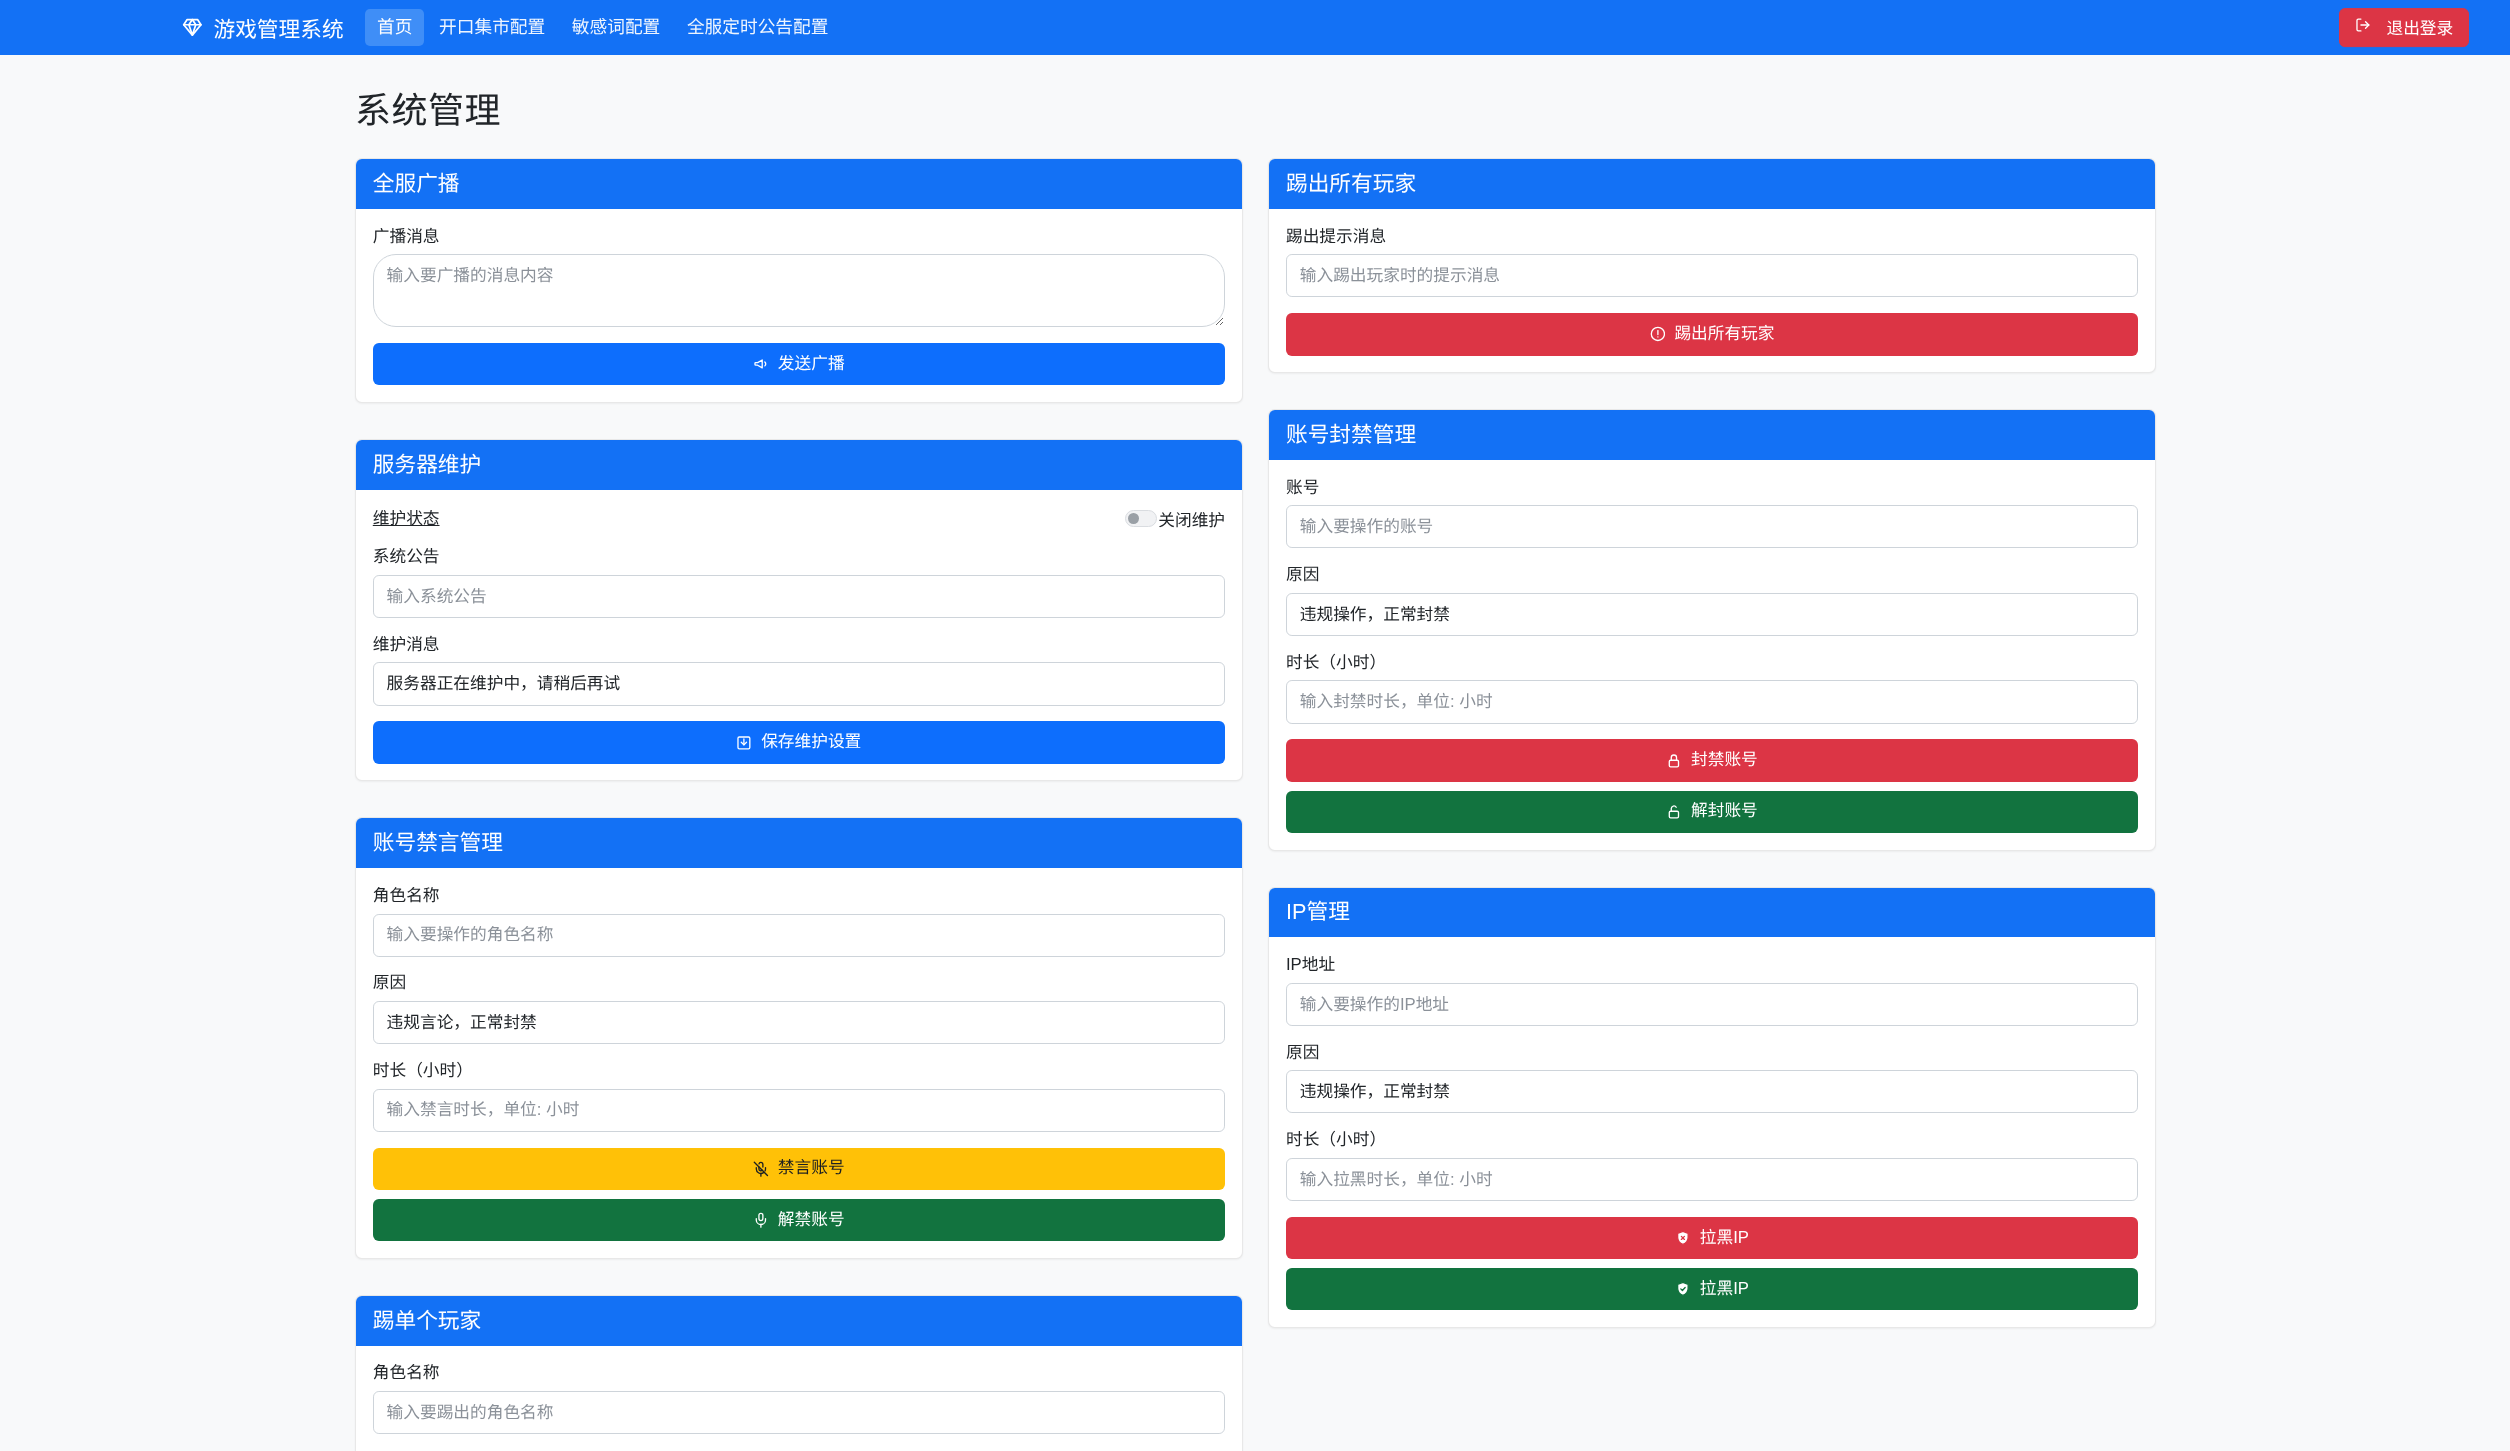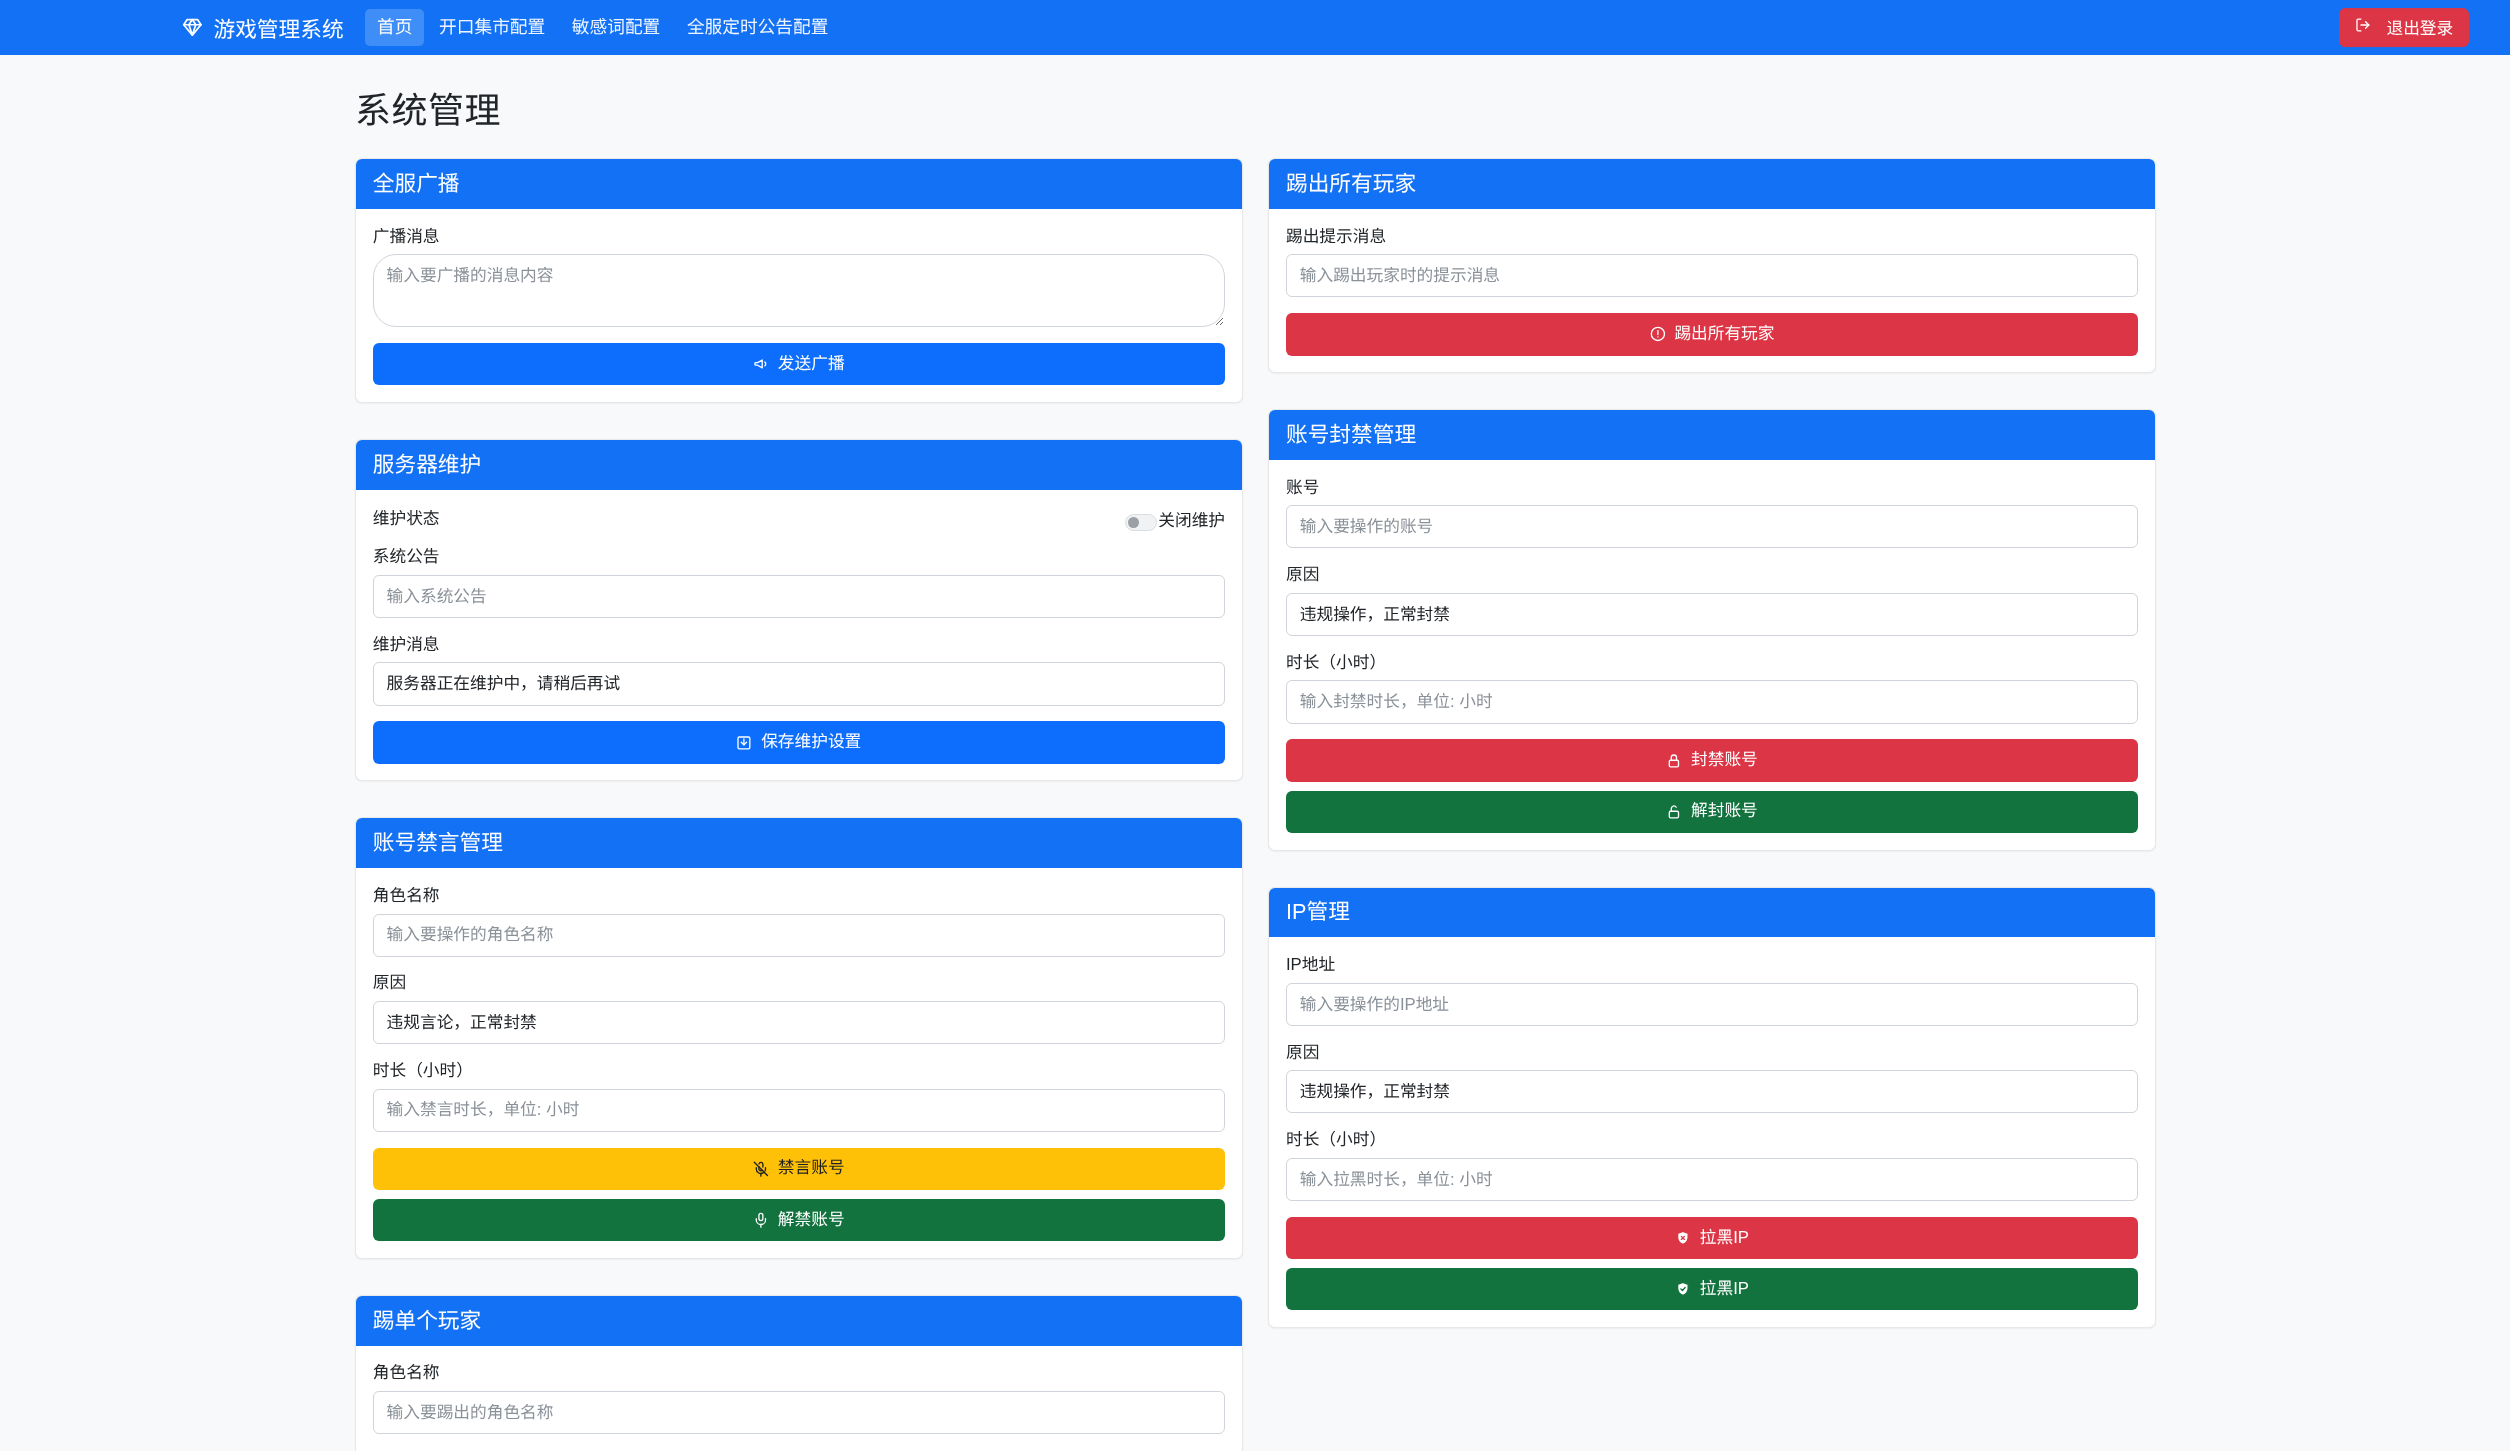--- a/index.html
+++ b/index.html
@@ -178,21 +178,21 @@
   .btn-warning { background: #ffc107; color: #1d2023; }
   .btn svg { display: block; flex: 0 0 auto; }
 
   
   .switch-row {
     display: flex;
     align-items: center;
     justify-content: space-between;
     margin-bottom: 15.8px;
   }
-  .switch-right { display: flex; align-items: flex-end; gap: 1px; }
+  .switch-right { display: flex; align-items: center; gap: 1px; }
   .switch {
     width: 32.5px; height: 16.7px;
     border-radius: 8.9px;
     background: #f1f2f4;
     border: 1px solid #d9dce0;
     position: relative;
     cursor: pointer;
     flex: 0 0 auto;
   }
   .switch .knob {
@@ -267,21 +267,21 @@
               </span>
               <span>发送广播</span>
             </button>
           </div>
         </div>
 
         <div class="card">
           <div class="card-header">服务器维护</div>
           <div class="card-body">
             <div class="switch-row">
-              <span class="field-label" style="margin:0;">维护状态</span>
+              <span class="field-label" style="margin:0;text-decoration:underline;">维护状态</span>
               <span class="switch-right">
                 <span class="switch">
                     <span class="knob"></span>
                   </span>
                 <span class="switch-text">关闭维护</span>
               </span>
             </div>
             <div class="field">
               <label class="field-label">系统公告</label>
               <input class="input" type="text" placeholder="输入系统公告" style="">

